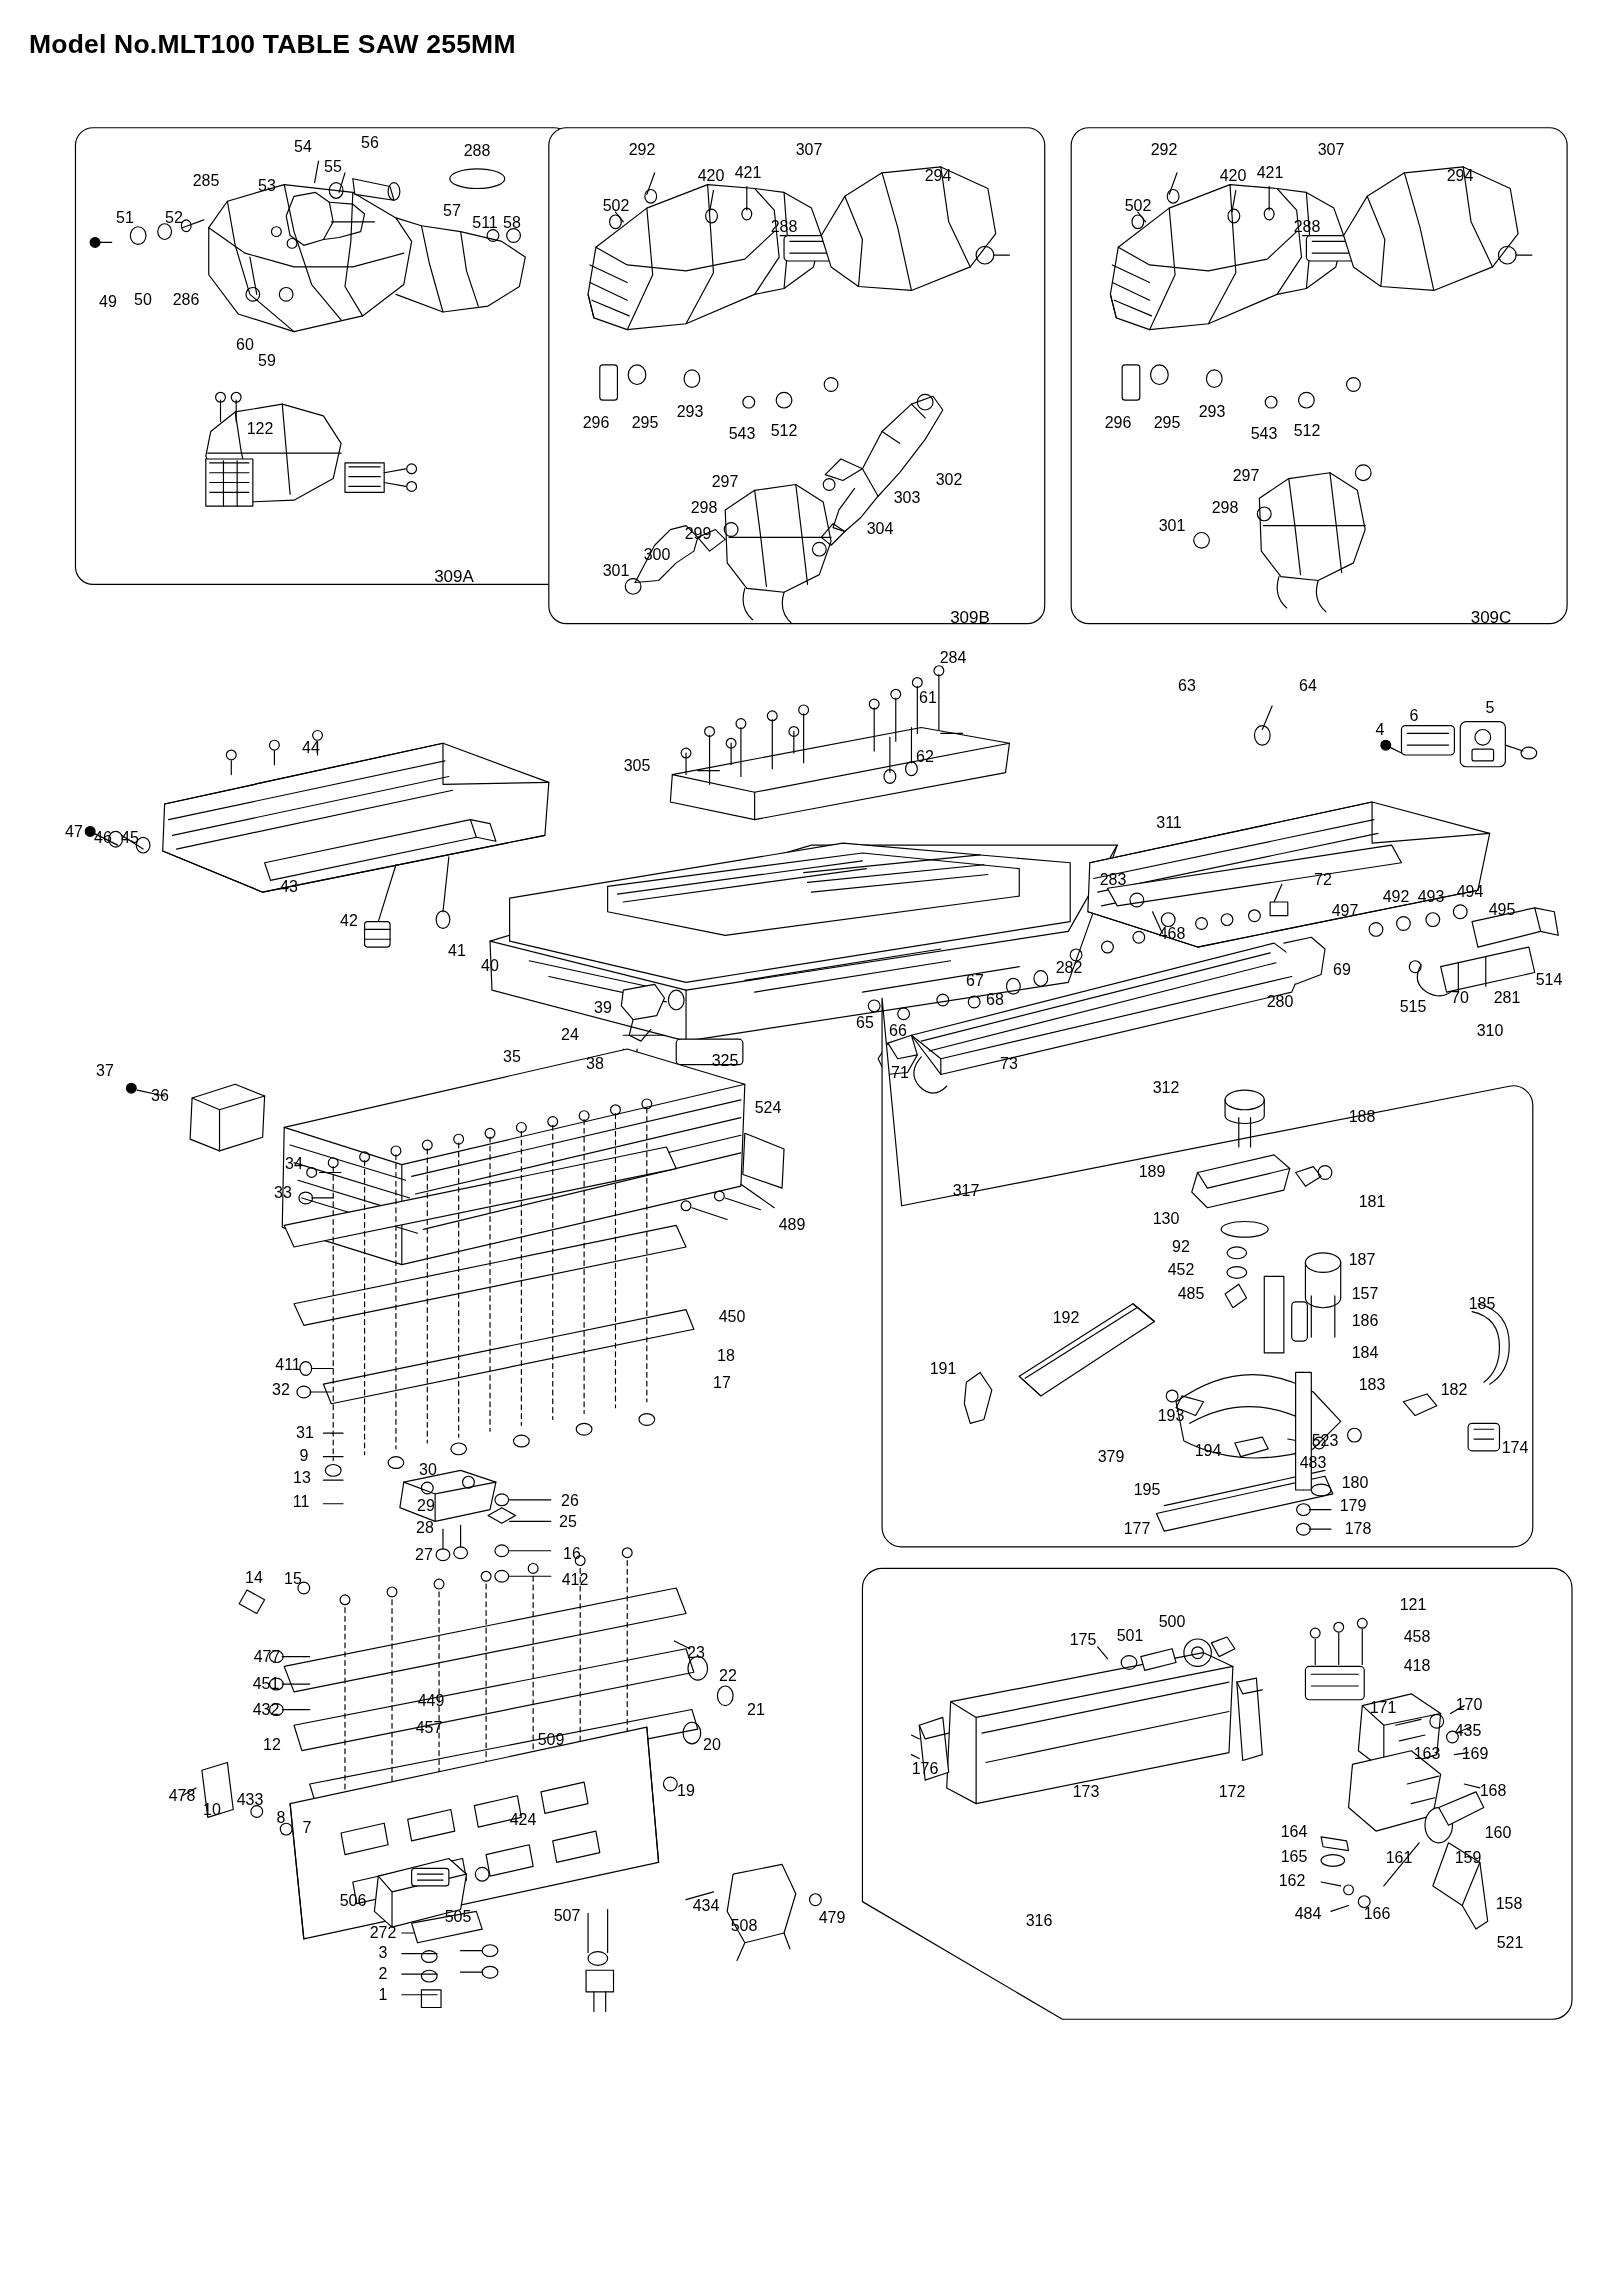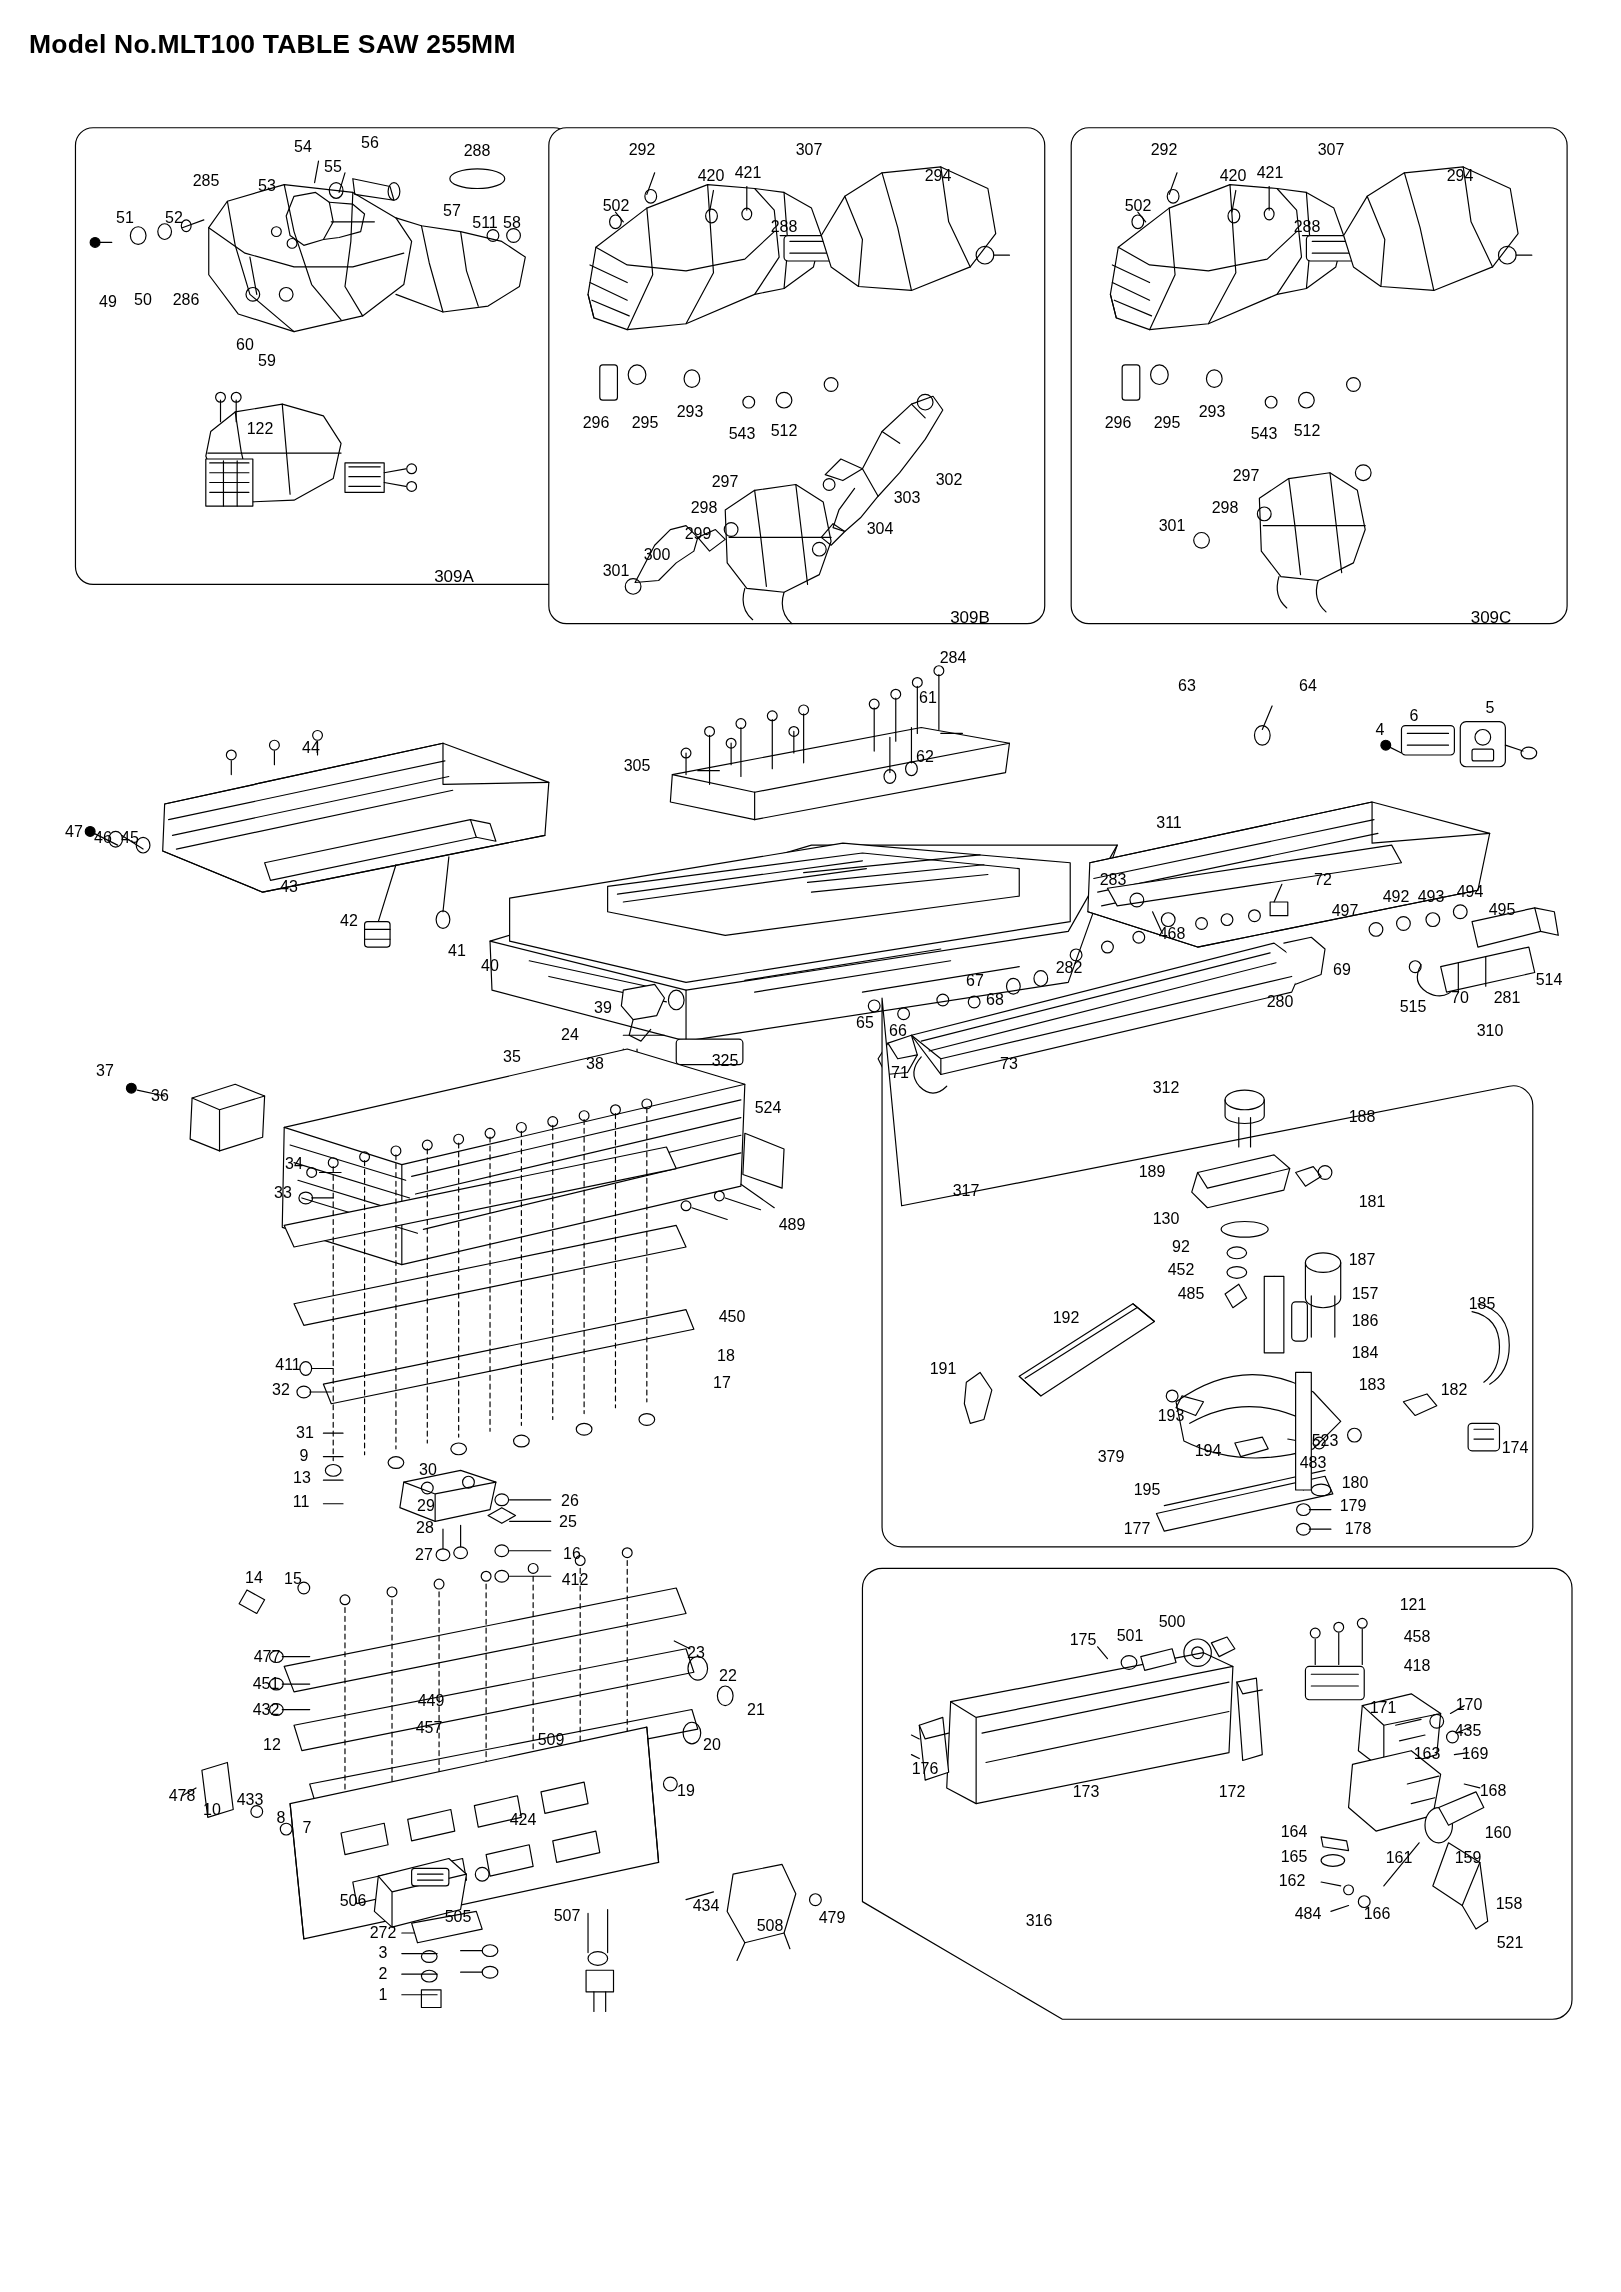--- a/index.html
+++ b/index.html
@@ -732,21 +732,21 @@
       <div class="callout" style="left: 182px; top: 1796px;">478</div>
       <div class="callout" style="left: 212px; top: 1810px;">10</div>
       <div class="callout" style="left: 250px; top: 1800px;">433</div>
       <div class="callout" style="left: 281px; top: 1818px;">8</div>
       <div class="callout" style="left: 307px; top: 1828px;">7</div>
       <div class="callout" style="left: 353px; top: 1901px;">506</div>
       <div class="callout" style="left: 523px; top: 1820px;">424</div>
       <div class="callout" style="left: 458px; top: 1917px;">505</div>
       <div class="callout" style="left: 567px; top: 1916px;">507</div>
       <div class="callout" style="left: 706px; top: 1906px;">434</div>
-      <div class="callout" style="left: 770px; top: 1926px;">508</div>
+      <div class="callout" style="left: 744px; top: 1926px;">508</div>
       <div class="callout" style="left: 832px; top: 1918px;">479</div>
       <div class="callout" style="left: 383px; top: 1933px;">272</div>
       <div class="callout" style="left: 383px; top: 1953px;">3</div>
       <div class="callout" style="left: 383px; top: 1974px;">2</div>
       <div class="callout" style="left: 383px; top: 1995px;">1</div>
       <div class="callout" style="left: 1039px; top: 1921px;">316</div>
       <div class="callout" style="left: 1083px; top: 1640px;">175</div>
       <div class="callout" style="left: 1130px; top: 1636px;">501</div>
       <div class="callout" style="left: 1172px; top: 1622px;">500</div>
       <div class="callout" style="left: 1413px; top: 1605px;">121</div>

